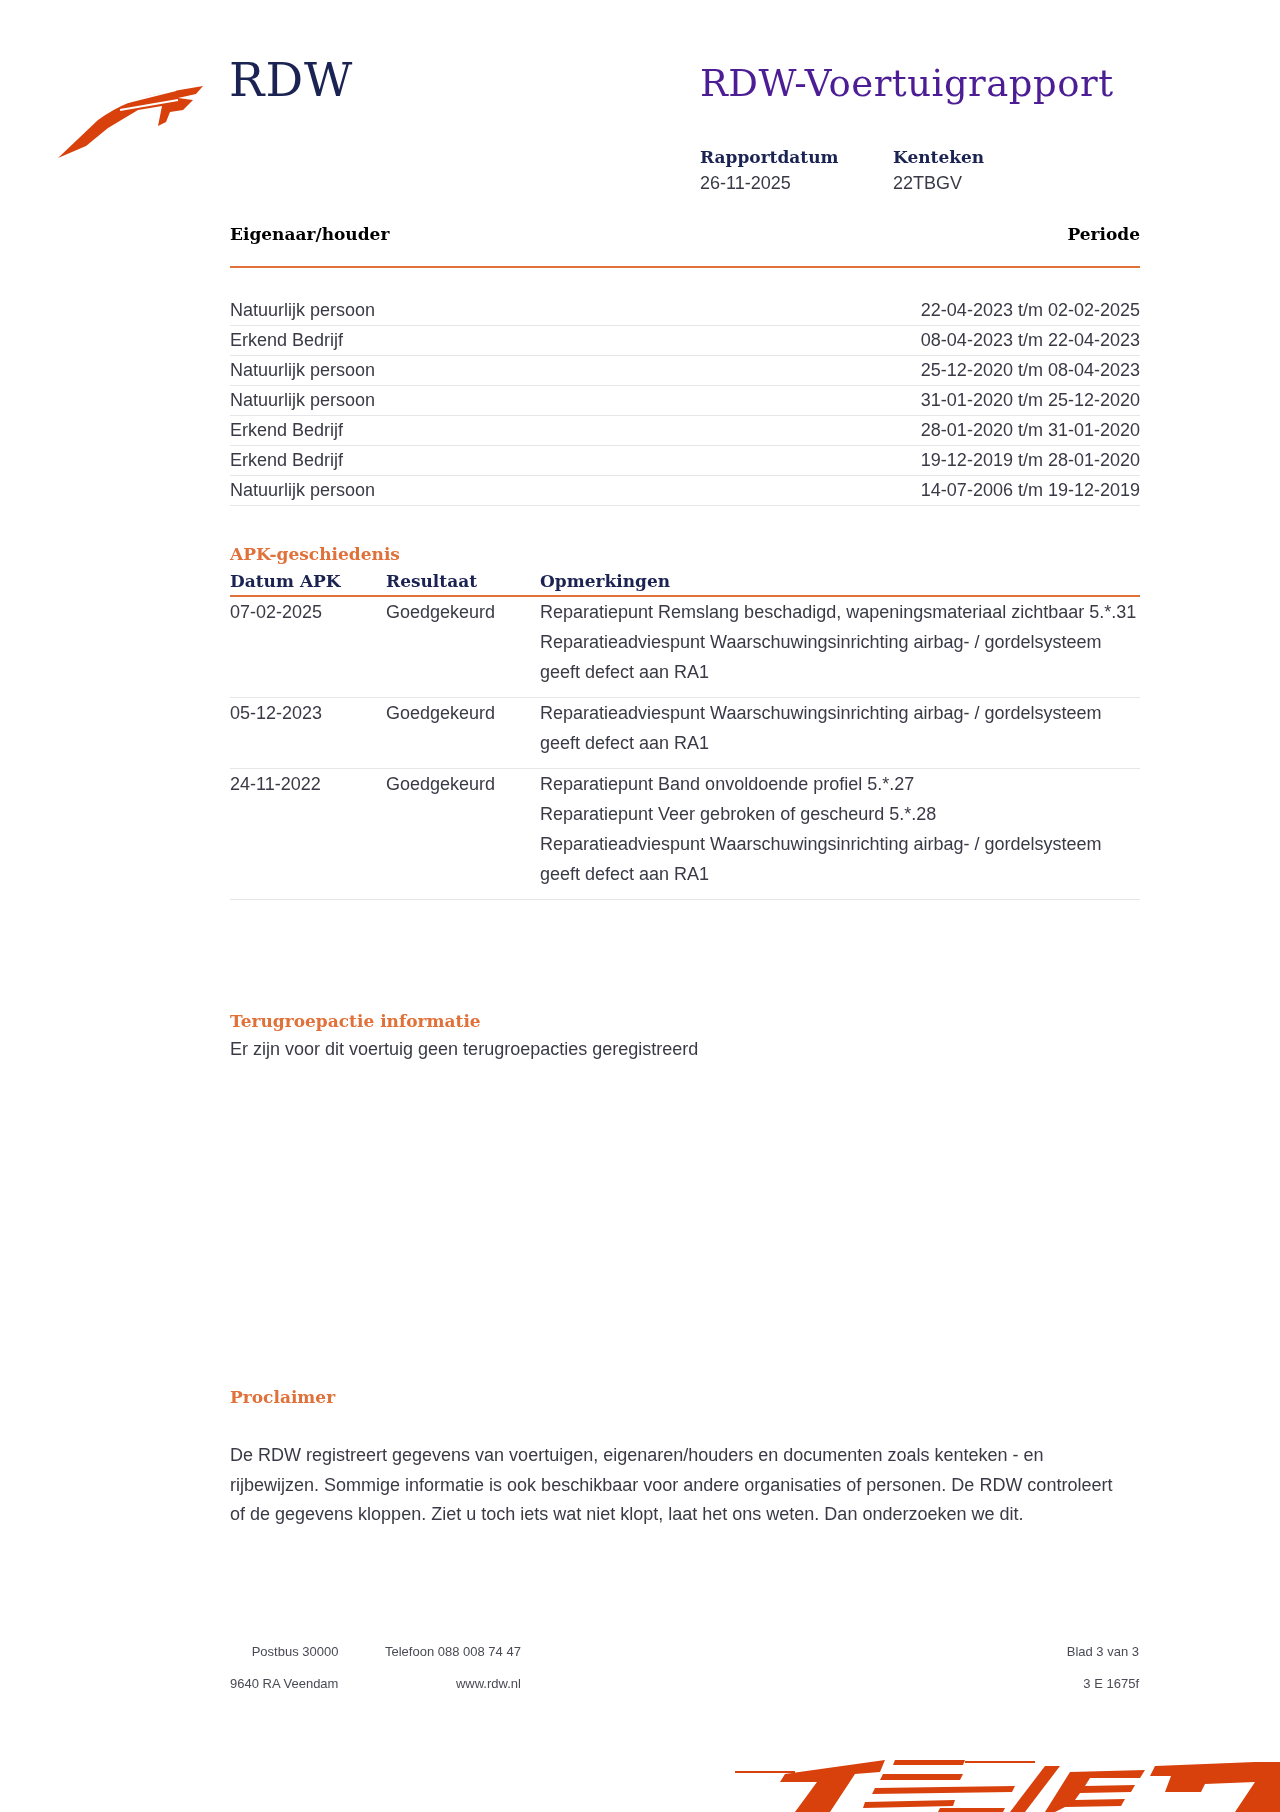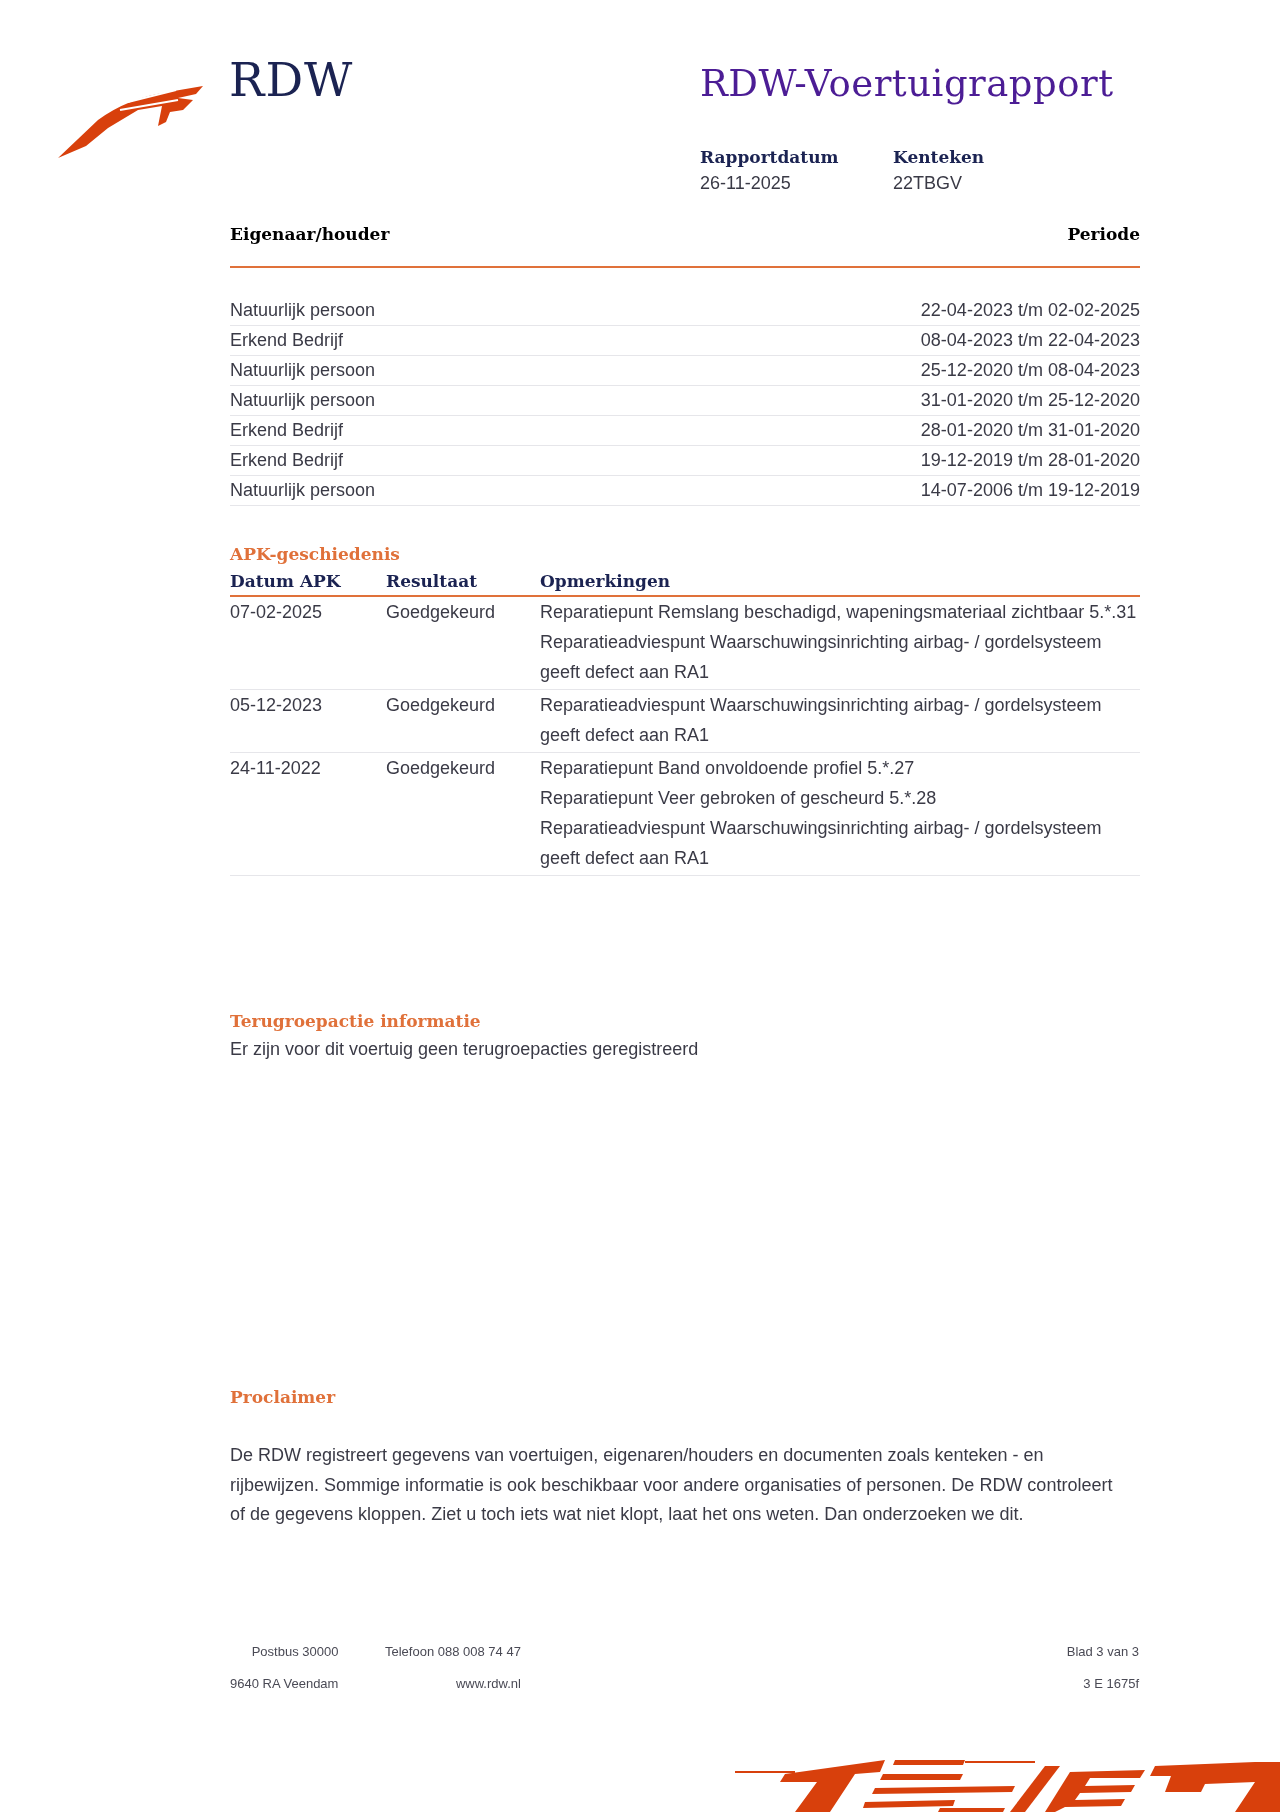--- a/index.html
+++ b/index.html
@@ -24,21 +24,21 @@
     .th-row { display: flex; justify-content: space-between; font-size: 17px; font-weight: bold; color: #000000; padding-bottom: 22px; border-bottom: 2px solid #e0713a; }
     .owner-list { margin-top: 28px; }
     .owner-row { display: flex; justify-content: space-between; font-size: 18px; height: 30px; line-height: 28px; border-bottom: 1px solid #e6e6ea; }
 
     #apk-section { top: 544px; }
     .section-title { font-size: 17px; font-weight: bold; color: #e0713a; }
     .apk-head { display: flex; font-size: 17px; font-weight: bold; color: #1b2352; margin-top: 7px; padding-bottom: 4px; border-bottom: 2px solid #e0713a; }
     .col-date { width: 156px; flex: none; }
     .col-result { width: 154px; flex: none; }
     .col-notes { flex: 1; }
-    .apk-row { display: flex; font-size: 18px; border-bottom: 1px solid #e6e6ea; padding-bottom: 2px; }
+    .apk-row { display: flex; font-size: 18px; border-bottom: 1px solid #e6e6ea; padding-bottom: 10px; }
     .apk-row .cell { line-height: 30px; }
     .note { line-height: 30px; }
 
     #recall-section { top: 1011px; }
     #recall-section .body { font-size: 18px; margin-top: 8px; }
 
     #disclaimer-section { top: 1387px; }
     #disclaimer-section .body { font-size: 18px; line-height: 29.5px; margin-top: 34px; width: 900px; }
 
     .footer { position: absolute; font-size: 13px; color: #4a4a55; line-height: 32px; text-align: right; }

